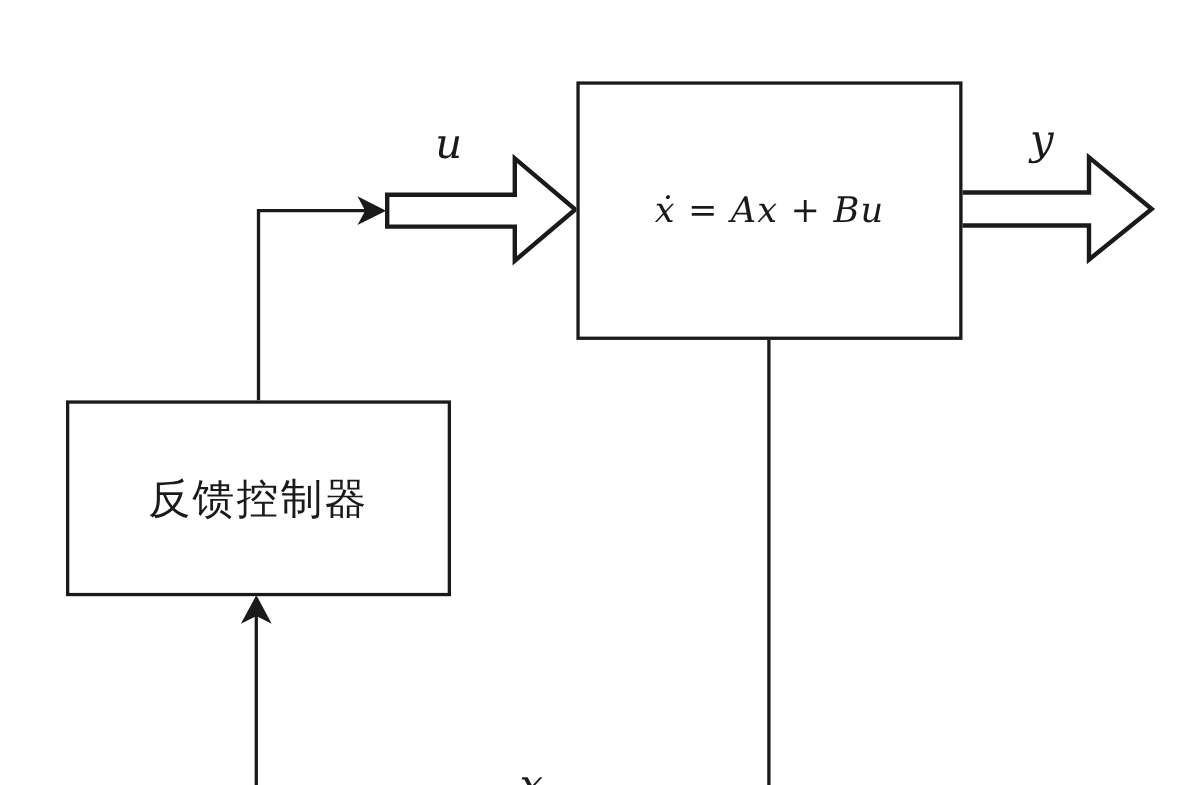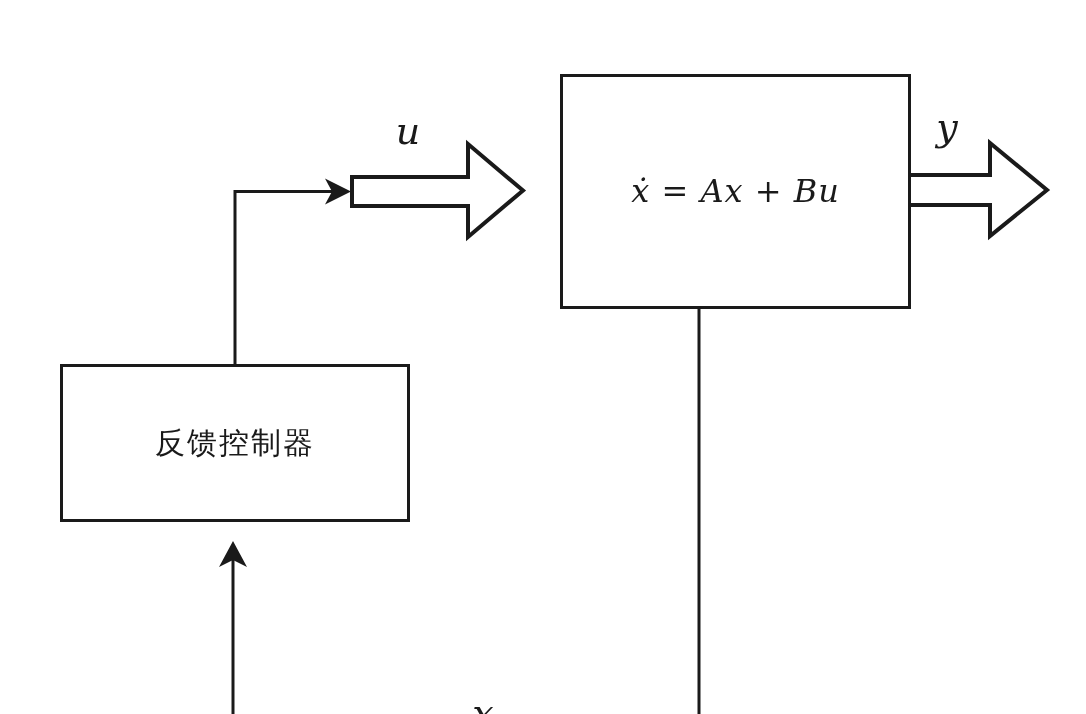--- a/index.html
+++ b/index.html
@@ -52,29 +52,28 @@
     left: 524px;
     top: 74px;
     width: 351px;
     height: 235px;
     font-family: "DejaVu Serif", serif;
     font-style: italic;
     font-size: 32px;
     line-height: 49px;
     letter-spacing: 1px;
     text-align: center;
-    margin-left: 36px;
   }
   .controller-box {
     left: 60px;
     top: 364px;
     width: 350px;
-    height: 158px;
+    height: 178px;
     font-family: Liberation Mono, monospace;
-    font-size: 30px;
+    font-size: 38px;
     letter-spacing: 2px;
   }
   .signal-label {
     position: absolute;
     font-family: "DejaVu Serif", serif;
     font-style: italic;
     font-size: 38px;
     color: #1a1a1a;
     width: 44px;
     text-align: center;

